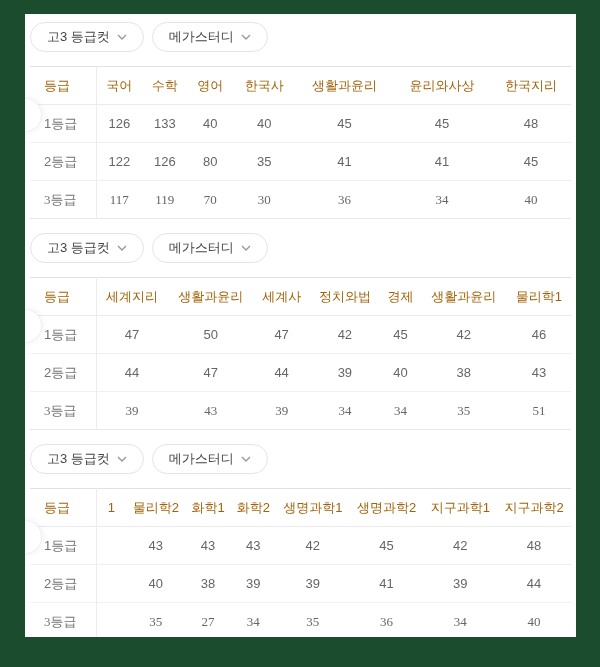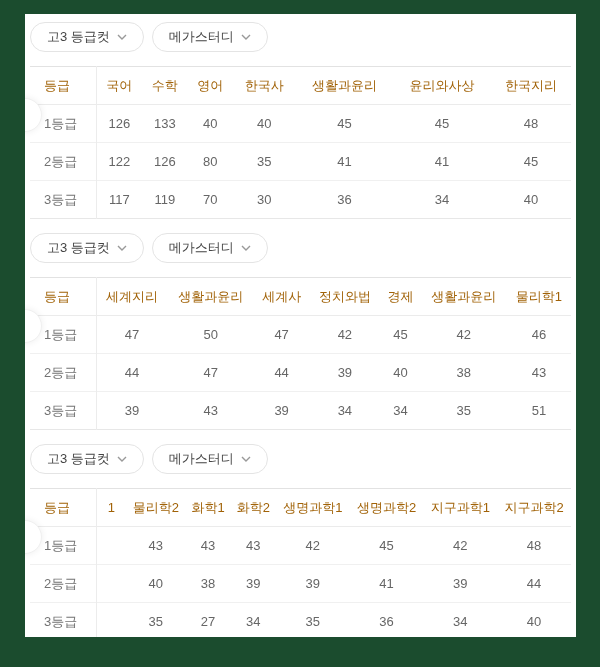--- a/index.html
+++ b/index.html
@@ -47,21 +47,21 @@
     height:38px;
     text-align:center;
     font-weight:normal;
     padding:0 4px;
   }
   table.cut-table thead tr {
     border-top:1px solid #e2e2e2;
     border-bottom:1px solid #ebebeb;
   }
   table.cut-table tbody tr { border-bottom:1px solid #f0f0f0; }
-  table.cut-table tbody tr:last-child { border-bottom:1px solid #e7e7e7; }
+  table.cut-table tbody tr:last-child { border-bottom:1px solid #e7e7e7;font-family:Liberation Serif, serif; }
   table.cut-table th { color:#a16207; }
   table.cut-table td { color:#666666; }
   table.cut-table th.grade-col, table.cut-table td.grade-col {
     text-align:left;
     padding-left:14px;
     border-right:1px solid #ececec;
   }
   table.cut-table td.grade-col { color:#737373; }
   col.c-grade { width:66px; }
   col.c-narrow { width:30px; }

